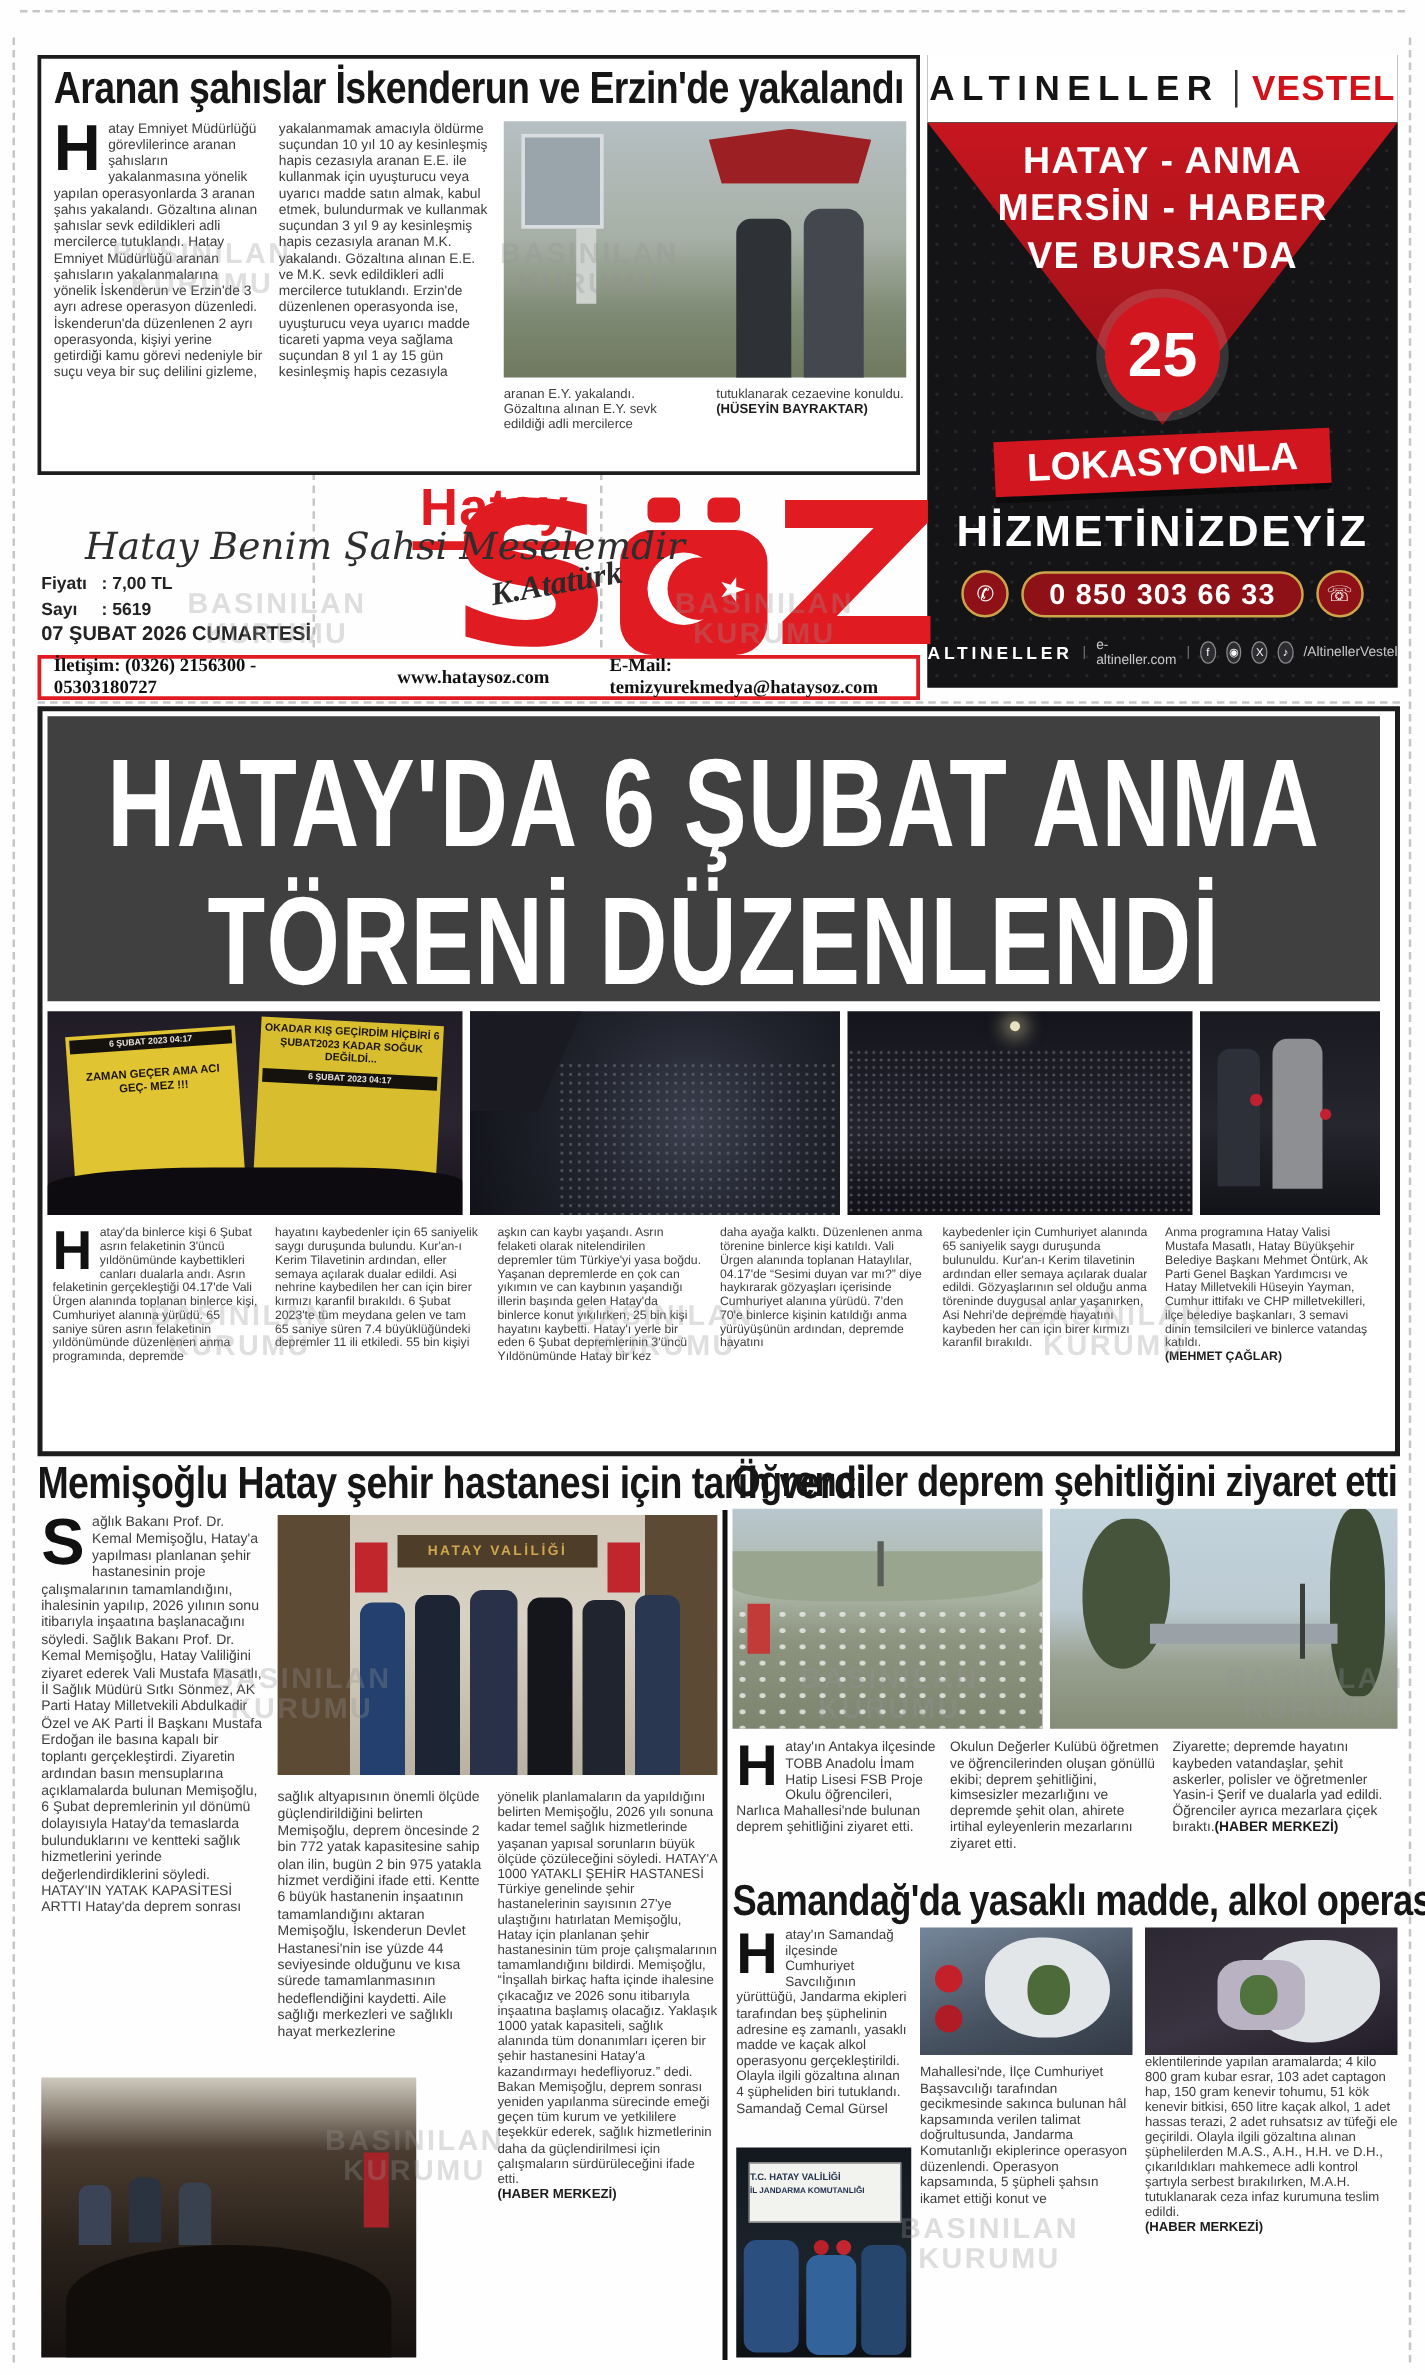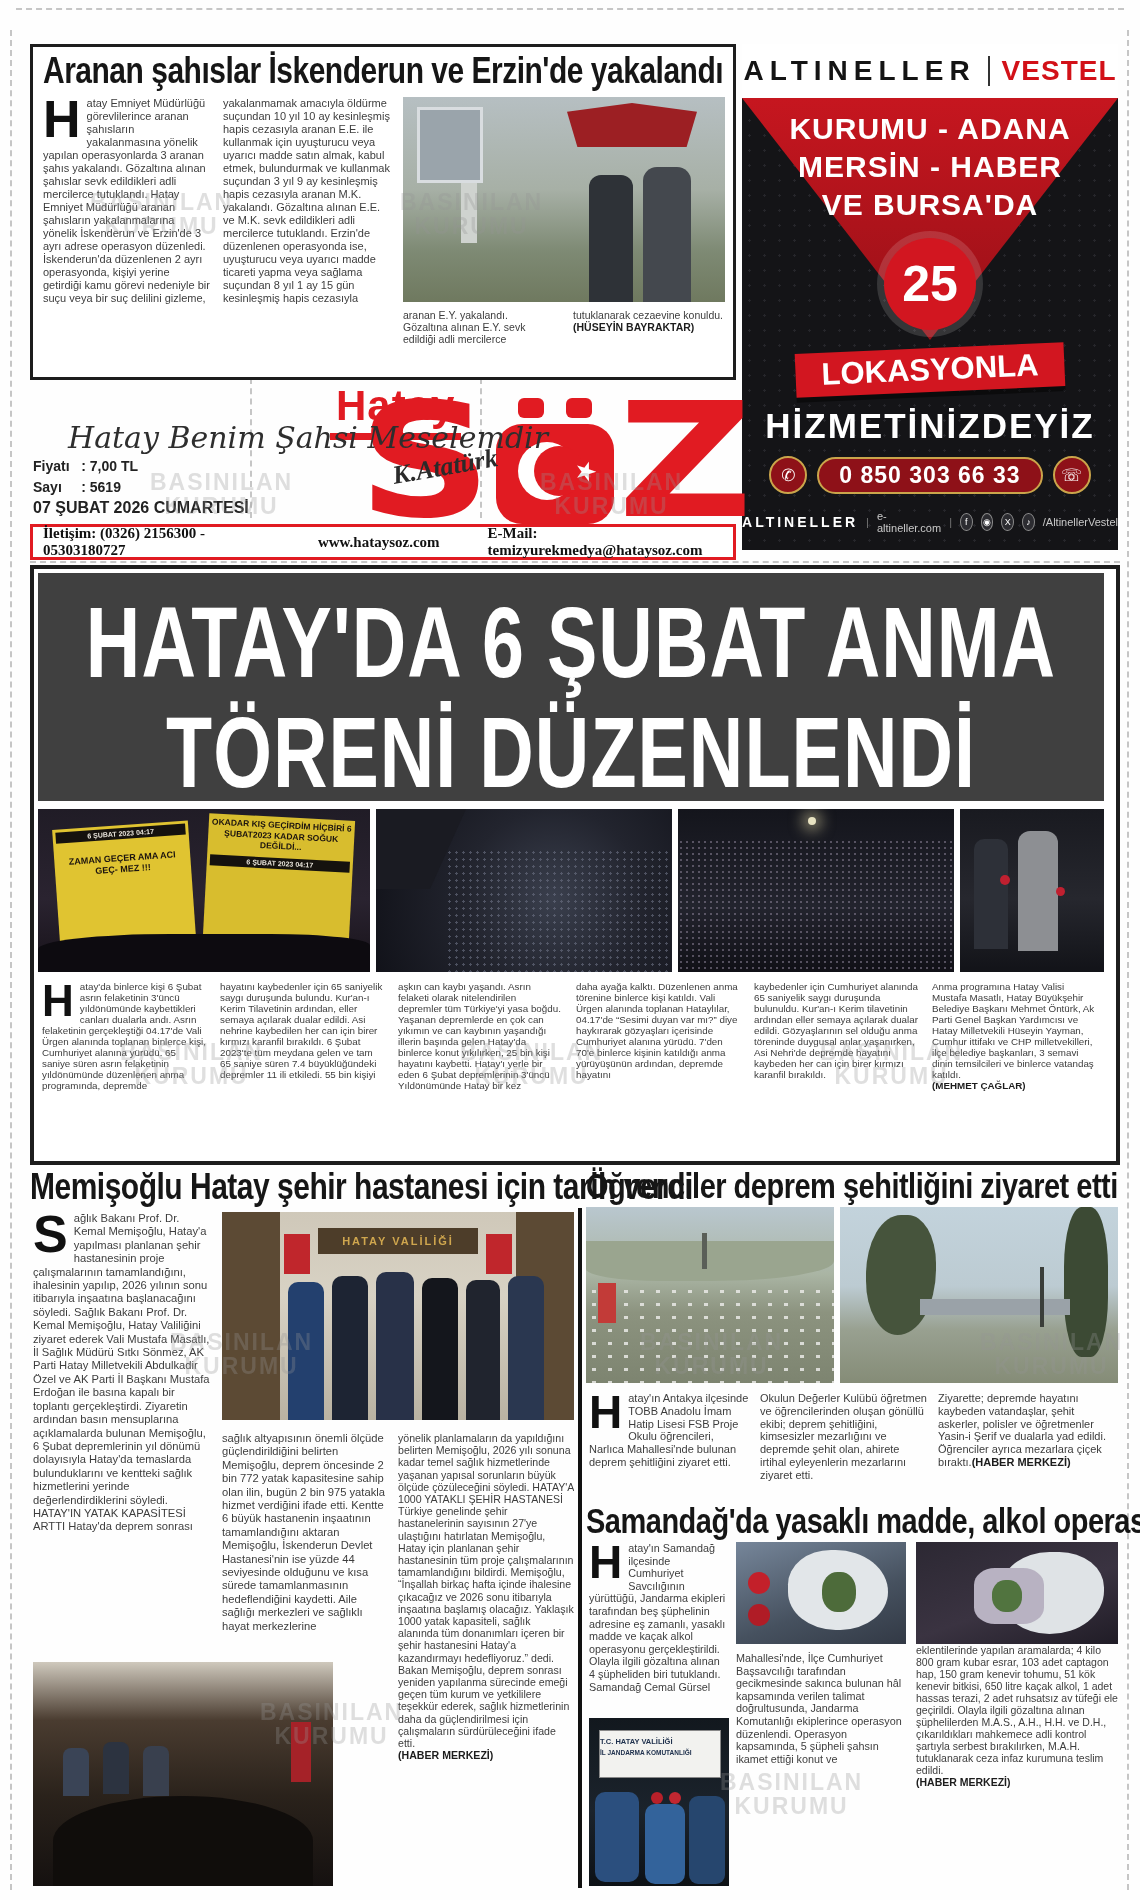--- a/index.html
+++ b/index.html
@@ -127,21 +127,21 @@
   </div>
 
   <div class="ad" style="left:742px;top:44px;width:376px;height:506px;">
     <div class="ad-head">
       <span class="ad-brand-l">ALTINELLER</span>
       <span class="ad-sep"></span>
       <span class="ad-brand-r">VESTEL</span>
     </div>
     <div class="ad-body">
       <div class="ad-chevron"></div>
-      <div class="ad-line" style="top:14px;">KURUMU - ADANA</div>
+      <div class="ad-line" style="top:14px;">HATAY - ANMA</div>
       <div class="ad-line" style="top:52px;">MERSİN - HABER</div>
       <div class="ad-line" style="top:90px;">VE BURSA'DA</div>
       <div class="ad-circle" style="top:140px;">
           <span>25</span>
         </div>
       <div class="ad-banner" style="top:250px;"><span>LOKASYONLA</span></div>
       <div class="ad-sub" style="top:308px;">HİZMETİNİZDEYİZ</div>
       <div class="ad-phone-row" style="top:358px;">
         <span class="ad-icon-circle">
             <span>✆</span>

